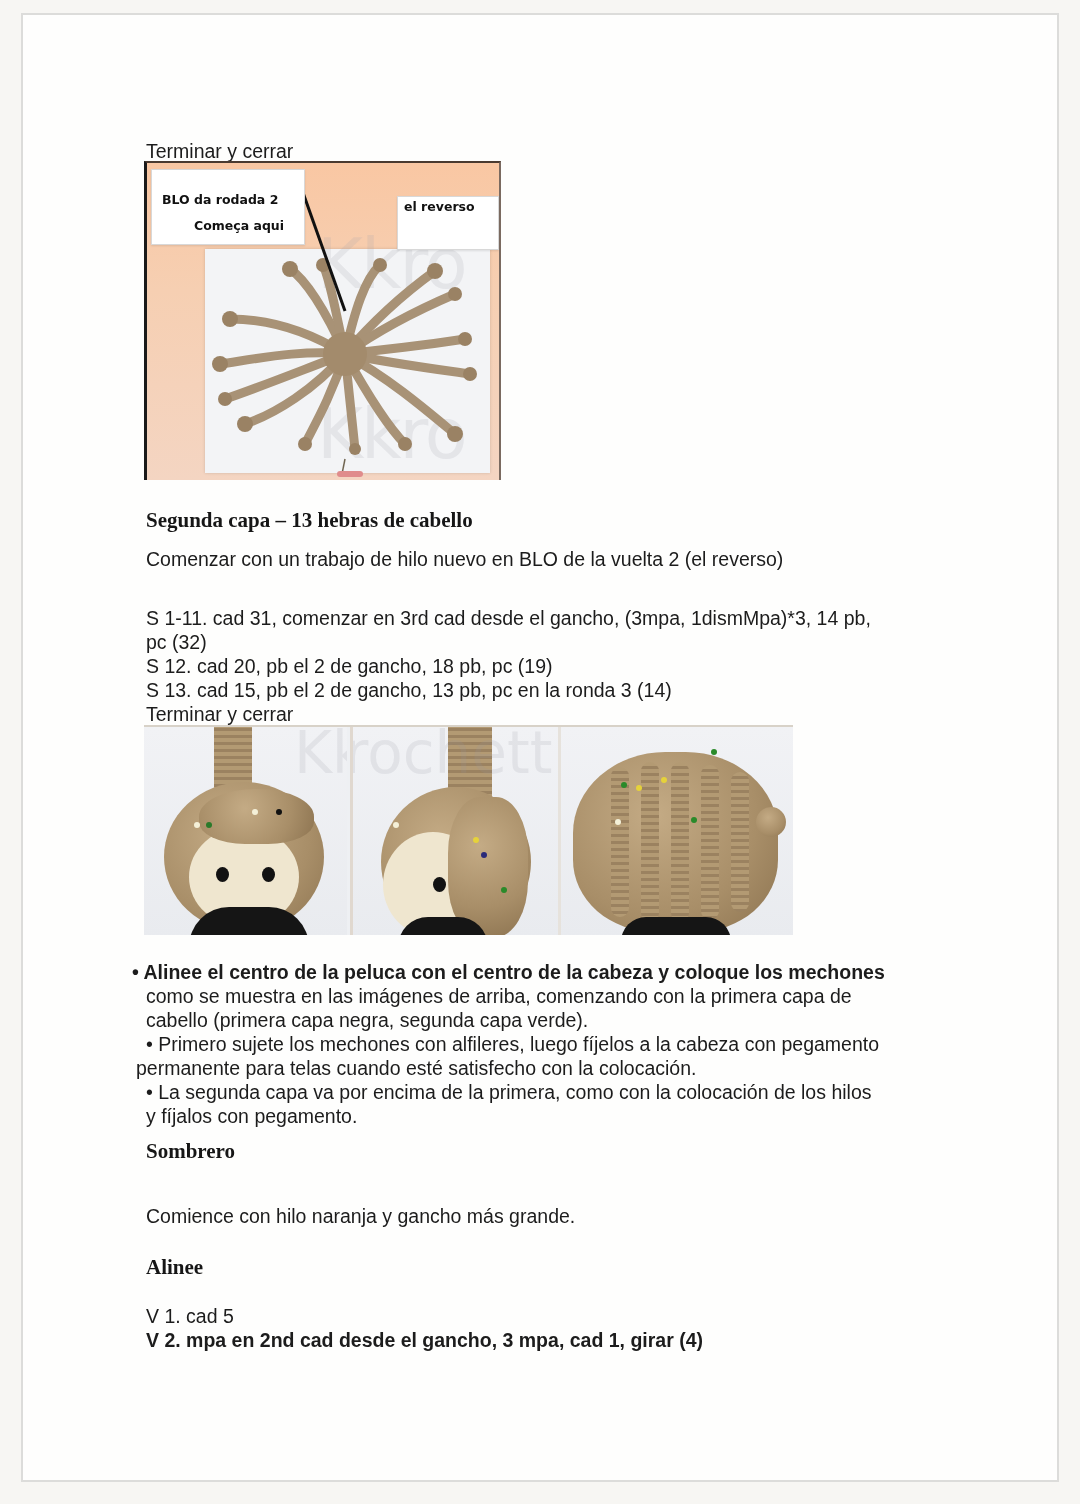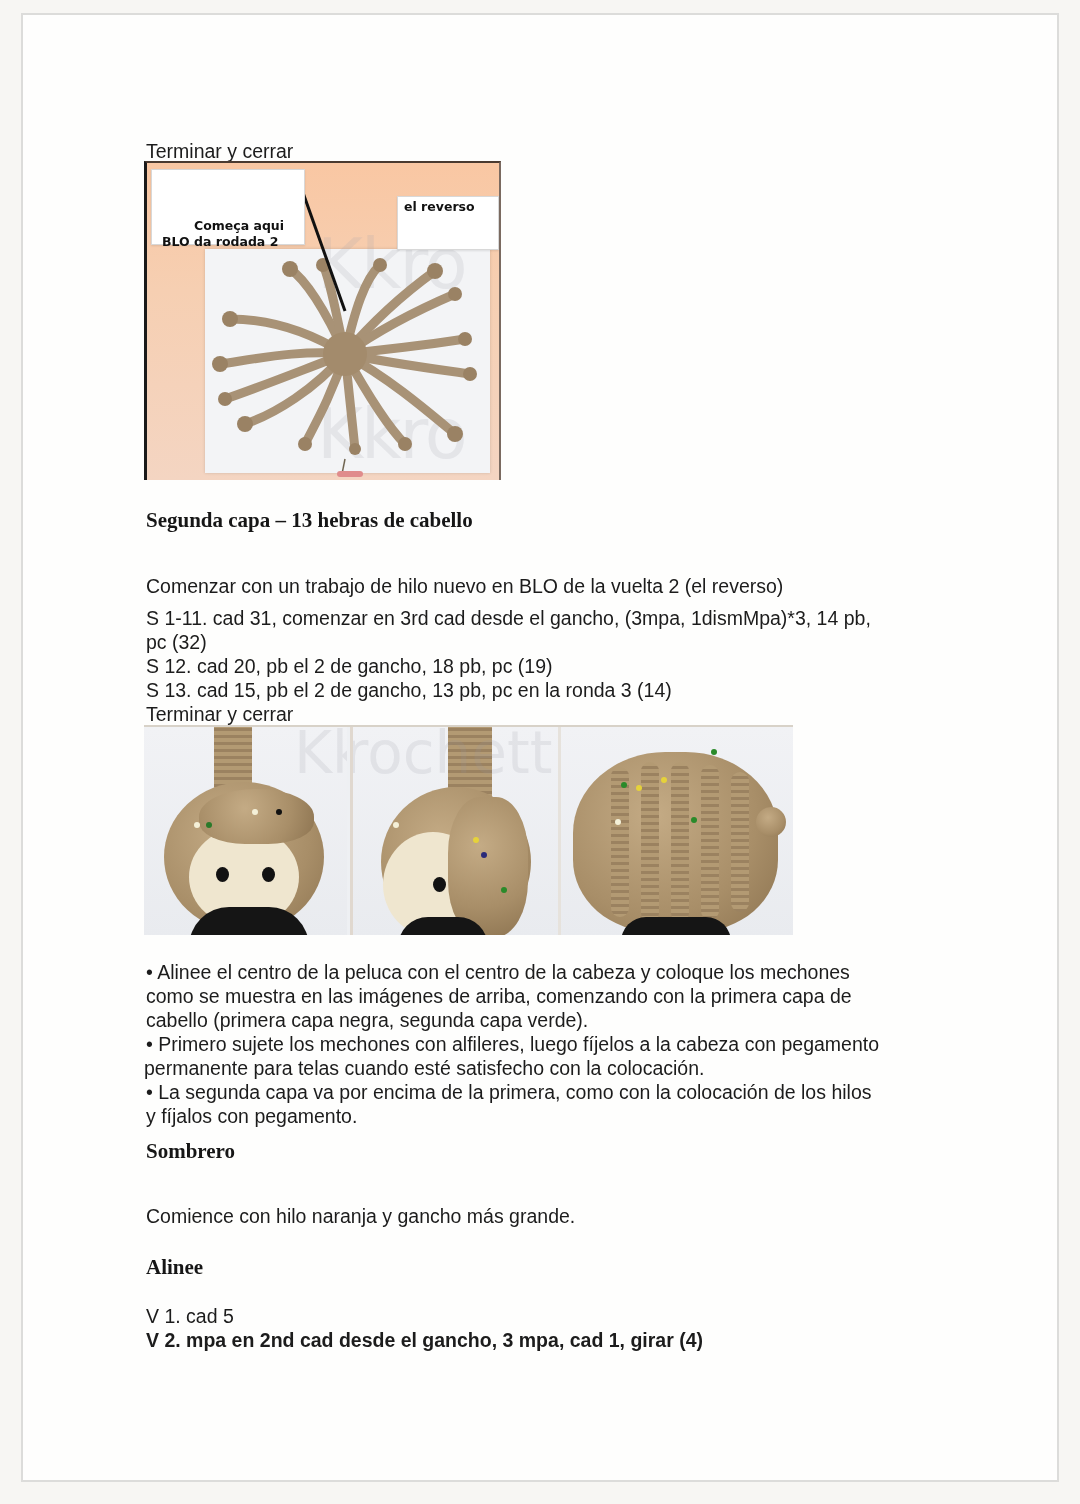--- a/index.html
+++ b/index.html
@@ -16,21 +16,21 @@
   .heading { font-family:"Liberation Serif", serif; font-weight:bold; font-size:21px; color:#161616; white-space:nowrap; }
 
   
   .fig1 { left:144px; top:161px; width:357px; height:319px; overflow:hidden;
     background:linear-gradient(180deg,#f9c7a3 0%,#f6cfb2 40%,#f4d5c2 100%);
     border-left:3px solid #1a1a1a; border-top:2px solid #4a3a30; border-right:2px solid #7a6a60; box-sizing:border-box; }
   .fig1 .paper { position:absolute; left:58px; top:86px; width:285px; height:224px; background:#f3f4f6; box-shadow:0 0 3px rgba(0,0,0,0.15); }
   .fig1 .label-box { position:absolute; background:#fff; border:1px solid #d8d8d8; box-shadow:0 1px 2px rgba(0,0,0,0.1);
     font-family:"DejaVu Sans", sans-serif; font-weight:bold; font-size:12.5px; color:#111; }
   .fig1 .lb1 { left:4px; top:6px; width:152px; height:74px; }
-  .fig1 .lb1 .l1 { position:absolute; left:10px; top:22px;margin-top:42px; }
+  .fig1 .lb1 .l1 { position:absolute; left:10px; top:22px; }
   .fig1 .lb1 .l2 { position:absolute; left:42px; top:48px; }
   .fig1 .lb2 { left:250px; top:33px; width:100px; height:52px; }
   .fig1 .lb2 .l1 { position:absolute; left:6px; top:2px; }
   .fig1 .watermark { position:absolute; font-family:"DejaVu Sans", sans-serif; font-size:70px; color:rgba(160,160,170,0.18); letter-spacing:-2px; }
   .fig1 .pink-mark { position:absolute; left:190px; top:308px; width:26px; height:6px; background:#e08c8c; border-radius:3px; }
 
   
   .fig2 { left:144px; top:725px; width:649px; height:210px; background:#eef0f3; overflow:hidden; border-top:2px solid #d8d2c8; box-sizing:border-box; }
   .panel { position:absolute; top:0; height:210px; overflow:hidden; background:linear-gradient(180deg,#f1f2f5,#e9ebef); }
   .p1 { left:0; width:203px; }
@@ -100,21 +100,21 @@
     <span class="l1">BLO da rodada 2</span>
     <span class="l2">Começa aqui</span>
   </div>
   <div class="label-box lb2">
     <span class="l1">el reverso</span>
   </div>
   <div class="pink-mark"></div>
 </div>
 
 <div class="abs heading" style="left:146px;top:508px;">Segunda capa – 13 hebras de cabello</div>
-<div class="abs body-text" style="left:146px;top:574px;">Comenzar con un trabajo de hilo nuevo en BLO de la vuelta 2 (el reverso)</div>
+<div class="abs body-text" style="left:146px;top:547px;">Comenzar con un trabajo de hilo nuevo en BLO de la vuelta 2 (el reverso)</div>
 
 <div class="abs body-text" style="left:146px;top:606px;">S 1-11. cad 31, comenzar en 3rd cad desde el gancho, (3mpa, 1dismMpa)*3, 14 pb,</div>
 <div class="abs body-text" style="left:146px;top:630px;">pc (32)</div>
 <div class="abs body-text" style="left:146px;top:654px;">S 12. cad 20, pb el 2 de gancho, 18 pb, pc (19)</div>
 <div class="abs body-text" style="left:146px;top:678px;">S 13. cad 15, pb el 2 de gancho, 13 pb, pc en la ronda 3 (14)</div>
 <div class="abs body-text" style="left:146px;top:702px;">Terminar y cerrar</div>
 
 <div class="abs fig2">
   <div class="panel p1">
     <div class="strand" style="left:70px;top:-10px;width:38px;height:80px;"></div>
@@ -154,25 +154,25 @@
     <div class="body-dark" style="left:60px;top:190px;width:110px;height:25px;"></div>
     <div class="pin" style="left:60px;top:55px;background:#2a8a2a;"></div>
     <div class="pin" style="left:75px;top:58px;background:#e6d23a;"></div>
     <div class="pin" style="left:100px;top:50px;background:#e6d23a;"></div>
     <div class="pin" style="left:150px;top:22px;background:#2a8a2a;"></div>
     <div class="pin" style="left:130px;top:90px;background:#2a8a2a;"></div>
     <div class="pin" style="left:54px;top:92px;background:#f4f0d8;"></div>
   </div>
 </div>
 
-<div class="abs body-text" style="left:146px;top:960px;">• Alinee el centro de la peluca con el centro de la cabeza y coloque los mechones</div>
+<div class="abs body-text" style="left:132px;top:960px;font-weight:bold;">• Alinee el centro de la peluca con el centro de la cabeza y coloque los mechones</div>
 <div class="abs body-text" style="left:146px;top:984px;">como se muestra en las imágenes de arriba, comenzando con la primera capa de</div>
 <div class="abs body-text" style="left:146px;top:1008px;">cabello (primera capa negra, segunda capa verde).</div>
 <div class="abs body-text" style="left:146px;top:1032px;">• Primero sujete los mechones con alfileres, luego fíjelos a la cabeza con pegamento</div>
-<div class="abs body-text" style="left:144px;top:1056px;">permanente para telas cuando esté satisfecho con la colocación.</div>
+<div class="abs body-text" style="left:136px;top:1056px;">permanente para telas cuando esté satisfecho con la colocación.</div>
 <div class="abs body-text" style="left:146px;top:1080px;">• La segunda capa va por encima de la primera, como con la colocación de los hilos</div>
 <div class="abs body-text" style="left:146px;top:1104px;">y fíjalos con pegamento.</div>
 
 <div class="abs heading" style="left:146px;top:1139px;">Sombrero</div>
 <div class="abs body-text" style="left:146px;top:1204px;">Comience con hilo naranja y gancho más grande.</div>
 
 <div class="abs heading" style="left:146px;top:1255px;">Alinee</div>
 <div class="abs body-text" style="left:146px;top:1304px;">V 1. cad 5</div>
 <div class="abs body-text" style="left:146px;top:1328px;font-weight:bold;">V 2. mpa en 2nd cad desde el gancho, 3 mpa, cad 1, girar (4)</div>
 

